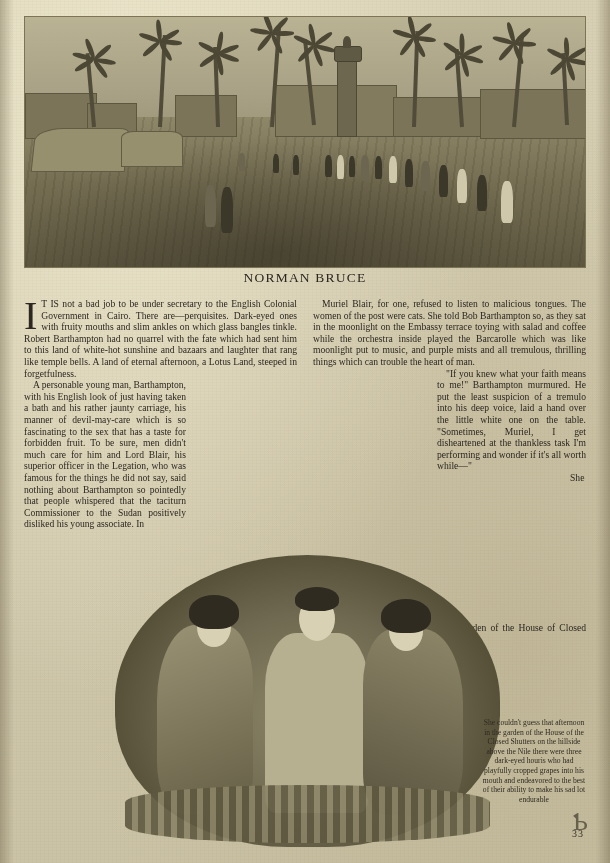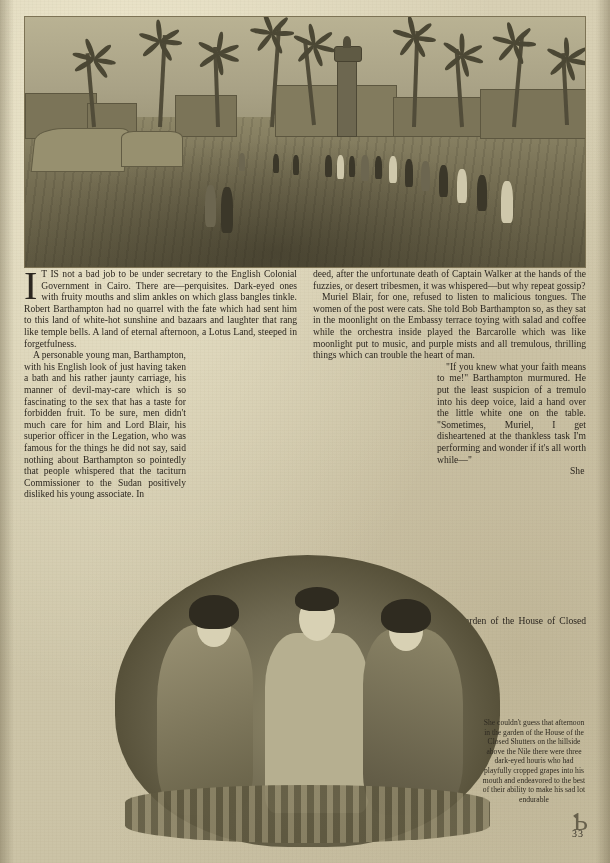--- a/index.html
+++ b/index.html
@@ -321,29 +321,29 @@
     <div class="fig white" style="left:476px;bottom:44px;width:12px;height:42px;"></div>
     <div class="fig" style="left:268px;bottom:92px;width:6px;height:20px;"></div>
     <div class="fig" style="left:248px;bottom:94px;width:6px;height:19px;"></div>
     <div class="fig grey" style="left:214px;bottom:96px;width:6px;height:18px;"></div>
     <div class="fig" style="left:196px;bottom:34px;width:12px;height:46px;"></div>
     <div class="fig grey" style="left:180px;bottom:40px;width:11px;height:42px;"></div>
   </div>
 
 
 
+  <div class="byline">NORMAN BRUCE</div>
 
   <div class="cols">
     <div class="col">
       <p class="noind"><span class="dropcap">I</span><span>T IS not a bad job to be under secretary to the English Colonial Government in Cairo.  There are—perquisites.  Dark-eyed ones with fruity mouths and slim ankles on which glass bangles tinkle.  Robert Barthampton had no quarrel with the fate which had sent him to this land of white-hot sunshine and bazaars and laughter that rang like temple bells.  A land of eternal afternoon, a Lotus Land, steeped in forgetfulness.</span></p>
       <div class="floatbox-left"></div>
       <p>A personable young man, Barthampton, with his English look of just having taken a bath and his rather jaunty carriage, his manner of devil-may-care which is so fascinating to the sex that has a taste for forbidden fruit.  To be sure, men didn't much care for him and Lord Blair, his superior officer in the Legation, who was famous for the things he did not say, said nothing about Barthampton so pointedly that people whispered that the taciturn Commissioner to the Sudan positively disliked his young associate.  In</p>
     </div>
     <div class="col">
-      <p class="noind">deed, after the unfortunate death of Captain Walker at the hands of the fuzzies, or desert tribesmen, it was whispered—but why repeat gossip?</p>
       <p>Muriel Blair, for one, refused to listen to malicious tongues.  The women of the post were cats.  She told Bob Barthampton so, as they sat in the moonlight on the Embassy terrace toying with salad and coffee while the orchestra inside played the Barcarolle which was like moonlight put to music, and purple mists and all tremulous, thrilling things which can trouble the heart of man.</p>
       <div class="floatbox-right"></div>
       <p>"If you knew what your faith means to me!" Barthampton murmured.  He put the least suspicion of a tremulo into his deep voice, laid a hand over the little white one on the table.  "Sometimes, Muriel, I get disheartened at the thankless task I'm performing and wonder if it's all worth while—"</p>
       <div class="floatbox-right2"></div>
       <p>She couldn't guess that afternoon in the garden of the House of Closed Shutters on the hillside</p>
     </div>
   </div>
 </div>
 
 <div class="inset">

